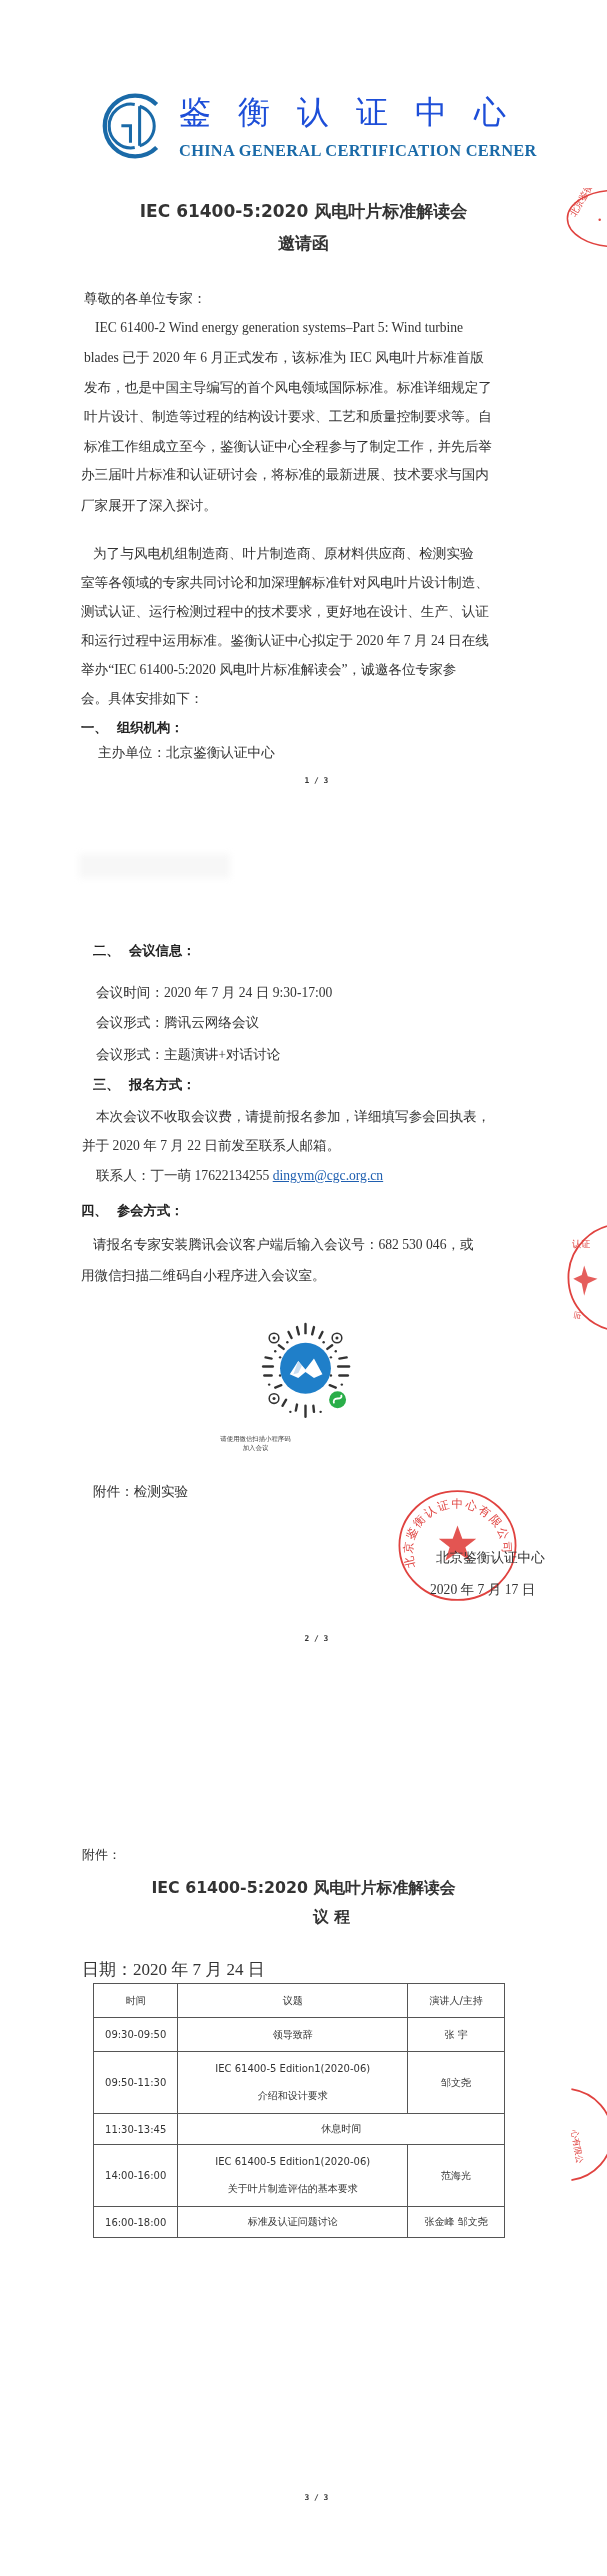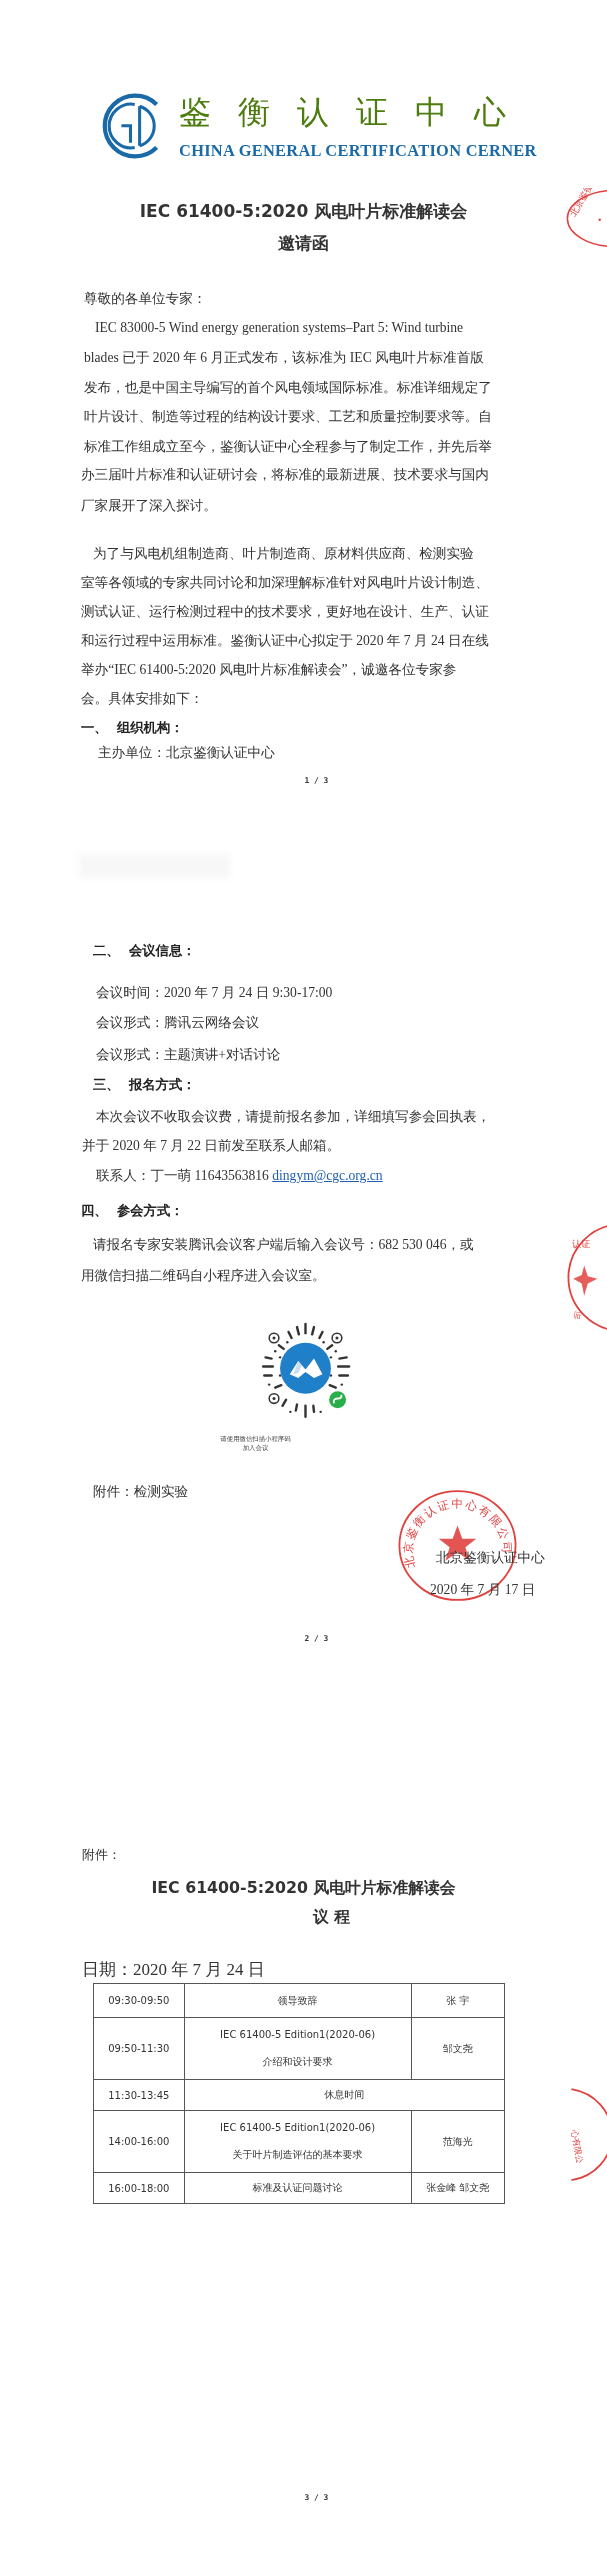--- a/index.html
+++ b/index.html
@@ -4,21 +4,21 @@
   <style>
     html, body { margin: 0; padding: 0; background: #ffffff; }
     body {
       width: 607px; height: 2576px; position: relative; overflow: hidden;
       font-family: "DejaVu Serif", "Liberation Serif", serif;
       color: #2a2a2a;
     }
     .abs { position: absolute; }
     .logo-mark { left: 97px; top: 91px; width: 70px; height: 70px; }
     .logo-cn {
-      left: 179px; top: 96px; font-size: 32px; color: #4d7c0f;
+      left: 179px; top: 96px; font-size: 32px; color: #1d4ed8;
       letter-spacing: 27px; font-family: "DejaVu Serif", serif; line-height: 1;
       white-space: nowrap;
     }
     .logo-en {
       left: 179px; top: 141px; font-size: 16.4px; color: #1a6aa8;
       font-family: "Liberation Serif", serif; font-weight: bold; letter-spacing: 0.3px;
       white-space: nowrap;
     }
     .title {
       left: 0; width: 607px; text-align: center;
@@ -79,21 +79,21 @@
   <line x1="70" y1="25" x2="70" y2="90" stroke="#1a6aa8" stroke-width="5"></line>
 </svg>
 <div class="abs logo-cn">鉴衡认证中心</div>
 <div class="abs logo-en">CHINA GENERAL CERTIFICATION CERNER</div>
 
 <div class="abs title t1">IEC 61400-5:2020 风电叶片标准解读会</div>
 <div class="abs title t2">邀请函</div>
 
 <div class="abs body-text" style="left:84px;top:292px;">尊敬的各单位专家：</div>
 
-<div class="abs body-text" style="left:95px;top:321px;">IEC 83000-5 Wind energy generation systems–Part 5: Wind turbine</div>
+<div class="abs body-text" style="left:95px;top:321px;">IEC 61400-2 Wind energy generation systems–Part 5: Wind turbine</div>
 <div class="abs body-text" style="left:84px;top:351px;">blades 已于 2020 年 6 月正式发布，该标准为 IEC 风电叶片标准首版</div>
 <div class="abs body-text" style="left:84px;top:381px;">发布，也是中国主导编写的首个风电领域国际标准。标准详细规定了</div>
 <div class="abs body-text" style="left:84px;top:410px;">叶片设计、制造等过程的结构设计要求、工艺和质量控制要求等。自</div>
 <div class="abs body-text" style="left:84px;top:440px;">标准工作组成立至今，鉴衡认证中心全程参与了制定工作，并先后举</div>
 <div class="abs body-text" style="left:81px;top:468px;">办三届叶片标准和认证研讨会，将标准的最新进展、技术要求与国内</div>
 <div class="abs body-text" style="left:81px;top:499px;">厂家展开了深入探讨。</div>
 
 <div class="abs body-text" style="left:93px;top:547px;">为了与风电机组制造商、叶片制造商、原材料供应商、检测实验</div>
 <div class="abs body-text" style="left:81px;top:576px;">室等各领域的专家共同讨论和加深理解标准针对风电叶片设计制造、</div>
 <div class="abs body-text" style="left:81px;top:605px;">测试认证、运行检测过程中的技术要求，更好地在设计、生产、认证</div>
@@ -120,21 +120,21 @@
 <div class="abs body-text" style="left:96px;top:986px;">会议时间：2020 年 7 月 24 日  9:30-17:00</div>
 <div class="abs body-text" style="left:96px;top:1016px;">会议形式：腾讯云网络会议</div>
 <div class="abs body-text" style="left:96px;top:1048px;">会议形式：主题演讲+对话讨论</div>
 
 <div class="abs heading" style="left:93px;top:1076px;">
   <span class="num">三、</span><span>报名方式：</span>
 </div>
 <div class="abs body-text" style="left:96px;top:1110px;">本次会议不收取会议费，请提前报名参加，详细填写参会回执表，</div>
 <div class="abs body-text" style="left:82px;top:1139px;">并于 2020 年 7 月 22 日前发至联系人邮箱。</div>
 <div class="abs body-text" style="left:96px;top:1169px;">
-  <span>联系人：丁一萌 11643563816 </span><a class="email">dingym@cgc.org.cn</a>
+  <span>联系人：丁一萌 17622134255 </span><a class="email">dingym@cgc.org.cn</a>
 </div>
 
 <div class="abs heading" style="left:81px;top:1202px;">
   <span class="num">四、</span><span>参会方式：</span>
 </div>
 <div class="abs body-text" style="left:93px;top:1238px;">请报名专家安装腾讯会议客户端后输入会议号：682 530 046，或</div>
 <div class="abs body-text" style="left:81px;top:1269px;">用微信扫描二维码自小程序进入会议室。</div>
 
 <svg class="abs qr" viewBox="0 0 180 190">
   <g stroke="#333" stroke-width="4" stroke-linecap="round">
@@ -234,20 +234,25 @@
   <text x="22" y="160" font-size="15" fill="#e0423f" font-family="DejaVu Sans, sans-serif" transform="rotate(-80 22 160)">司</text>
 </svg>
 
 <div class="abs body-text" style="left:82px;top:1848px;font-size:13px;">附件：</div>
 <div class="abs title" style="top:1878px;font-size:15.8px;">IEC 61400-5:2020 风电叶片标准解读会</div>
 <div class="abs title" style="top:1907px;font-size:15.8px;margin-left:28px;">议 程</div>
 <div class="abs body-text" style="left:82px;top:1961px;font-size:17px;">日期：2020 年 7 月 24 日</div>
 
 <table class="agenda">
   <tbody>
+      <tr class="hdr">
+    <th class="col-time">时间</th>
+    <th class="col-topic">议题</th>
+    <th class="col-speaker">演讲人/主持</th>
+  </tr>
   <tr class="r1">
     <td>09:30-09:50</td>
     <td>
           <span class="topic-line">领导致辞</span>
         </td>
     <td>张 宇</td>
   </tr>
   <tr class="r2">
     <td>09:50-11:30</td>
     <td>

